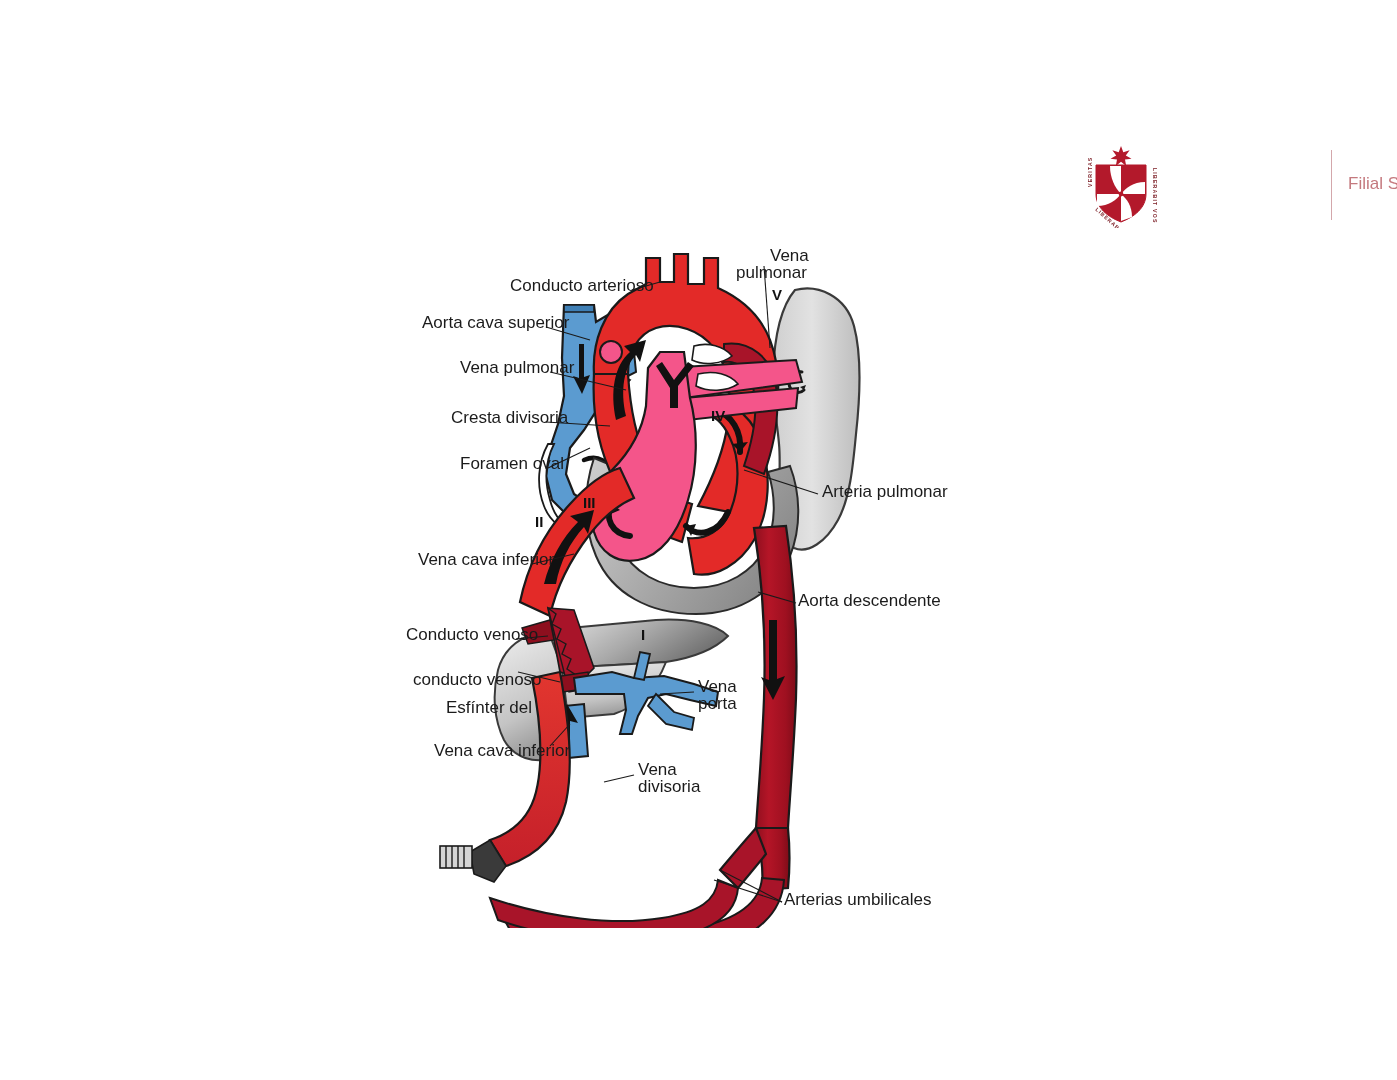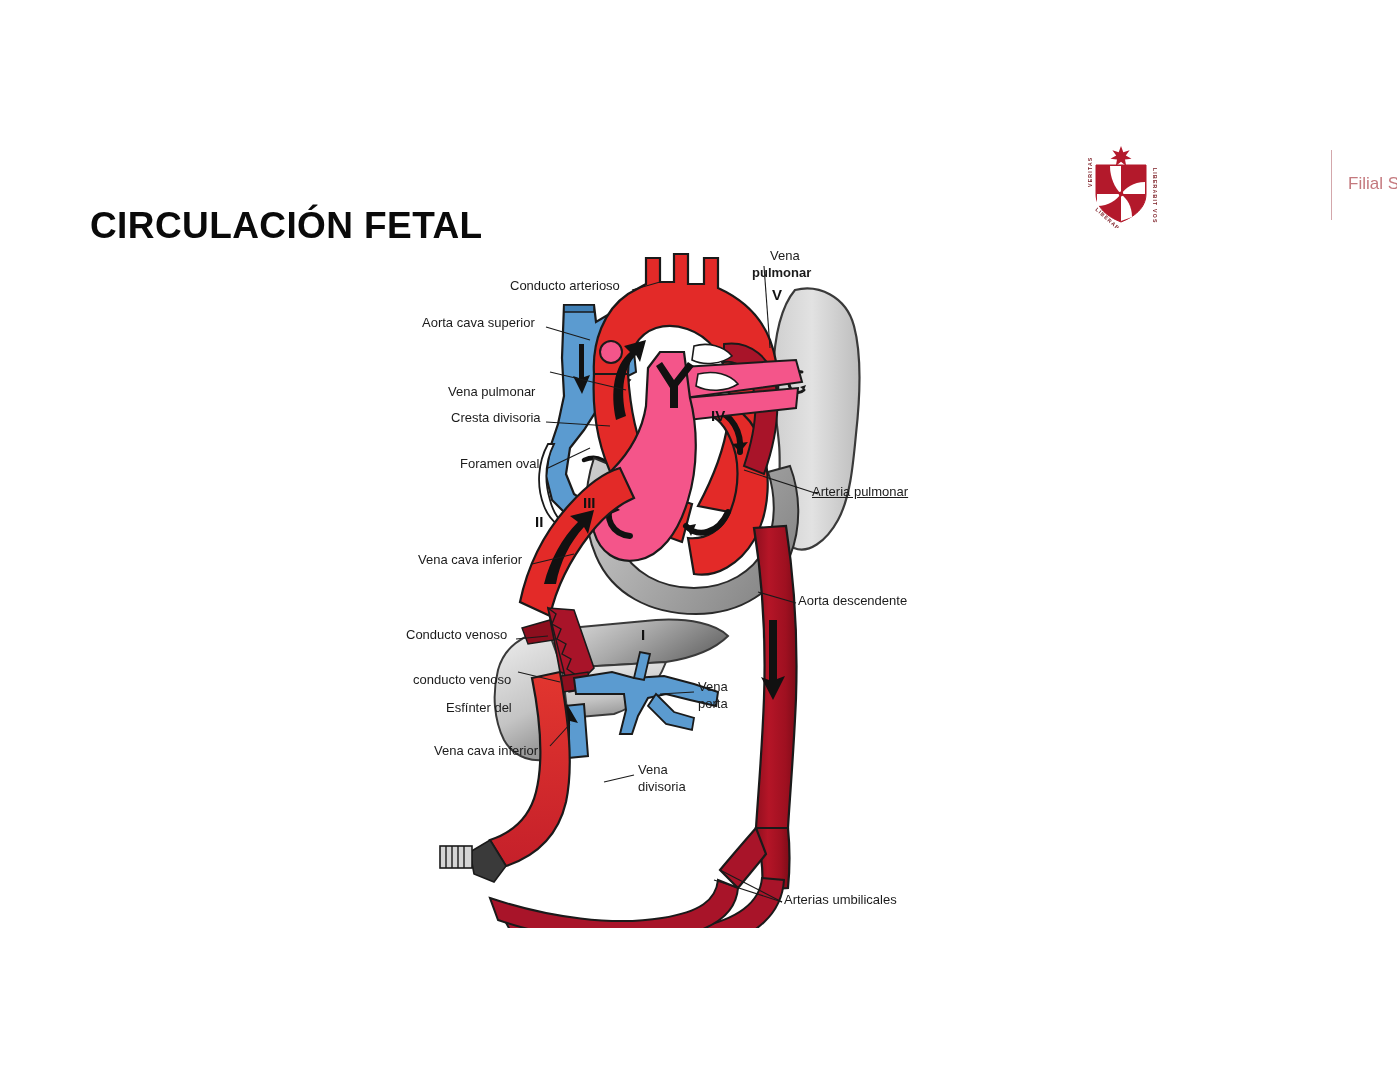--- a/index.html
+++ b/index.html
@@ -91,40 +91,39 @@
   #figure {
     position: absolute;
     left: 398px;
     top: 248px;
     width: 560px;
     height: 680px;
   }
   .lbl {
     position: absolute;
     font-family: "Liberation Sans", sans-serif;
-    font-size: 13px;
+    font-size: 17px;
     color: #1b1b1b;
     white-space: nowrap;
     line-height: 15px;
   }
   .lbl.r { text-align: right; }
   .rn {
     position: absolute;
     font-family: "Liberation Sans", sans-serif;
     font-size: 15px;
     font-weight: bold;
     color: #111111;
   }
 </style>
 </head>
 <body>
 
 <div id="slide">
 
-  <div id="slide-title">CIRCULACIÓN FETAL</div>
 
   <div id="logo-block">
 
     <svg id="logo-shield" viewBox="0 0 86 84" xmlns="http://www.w3.org/2000/svg">
 
       <g fill="#B3192B">
         <path d="M43 2 L45.3 8.2 L51.6 6.2 L47.8 11.6 L53.5 14.8 L47 15.6 L48.2 22 L43 17.8 L37.8 22 L39 15.6 L32.5 14.8 L38.2 11.6 L34.4 6.2 L40.7 8.2 Z"></path>
       </g>
 
       <path d="M18 21 L68 21 L68 50 C68 64 56 73 43 78 C30 73 18 64 18 50 Z" fill="#B3192B" stroke="#B3192B" stroke-width="1"></path>
@@ -373,33 +372,33 @@
         <path d="M296 444 L262 446"></path>
         <path d="M236 527 L206 534"></path>
         <path d="M384 654 L322 622"></path>
         <path d="M384 654 L316 632"></path>
       </g>
     </svg>
 
     
     <div class="lbl r" style="left:112px; top:30px;">Conducto arterioso</div>
     <div class="lbl r" style="left:24px; top:67px;">Aorta cava superior</div>
-    <div class="lbl r" style="left:50px; top:112px;margin-top:24px;">Vena pulmonar</div>
+    <div class="lbl r" style="left:62px; top:112px;">Vena pulmonar</div>
     <div class="lbl r" style="left:53px; top:162px;">Cresta divisoria</div>
     <div class="lbl r" style="left:62px; top:208px;">Foramen oval</div>
     <div class="lbl r" style="left:20px; top:304px;">Vena cava inferior</div>
     <div class="lbl r" style="left:8px; top:379px;">Conducto venoso</div>
     <div class="lbl r" style="left:48px; top:408px;margin-top:44px;">Esfínter del</div>
     <div class="lbl r" style="left:15px; top:424px;">conducto venoso</div>
     <div class="lbl r" style="left:36px; top:495px;">Vena cava inferior</div>
 
     
     <div class="lbl" style="left:372px; top:0px;">Vena</div>
-    <div class="lbl" style="left:354px; top:17px;font-weight:bold;">pulmonar</div>
-    <div class="lbl" style="left:414px; top:236px;text-decoration:underline;">Arteria pulmonar</div>
+    <div class="lbl" style="left:338px; top:17px;">pulmonar</div>
+    <div class="lbl" style="left:424px; top:236px;">Arteria pulmonar</div>
     <div class="lbl" style="left:400px; top:345px;">Aorta descendente</div>
     <div class="lbl" style="left:300px; top:431px;">Vena</div>
     <div class="lbl" style="left:300px; top:448px;">porta</div>
     <div class="lbl" style="left:240px; top:514px;">Vena</div>
     <div class="lbl" style="left:240px; top:531px;">divisoria</div>
     <div class="lbl" style="left:386px; top:644px;">Arterias umbilicales</div>
 
     
     <div class="rn" style="left:243px; top:378px;">I</div>
     <div class="rn" style="left:137px; top:265px;">II</div>

